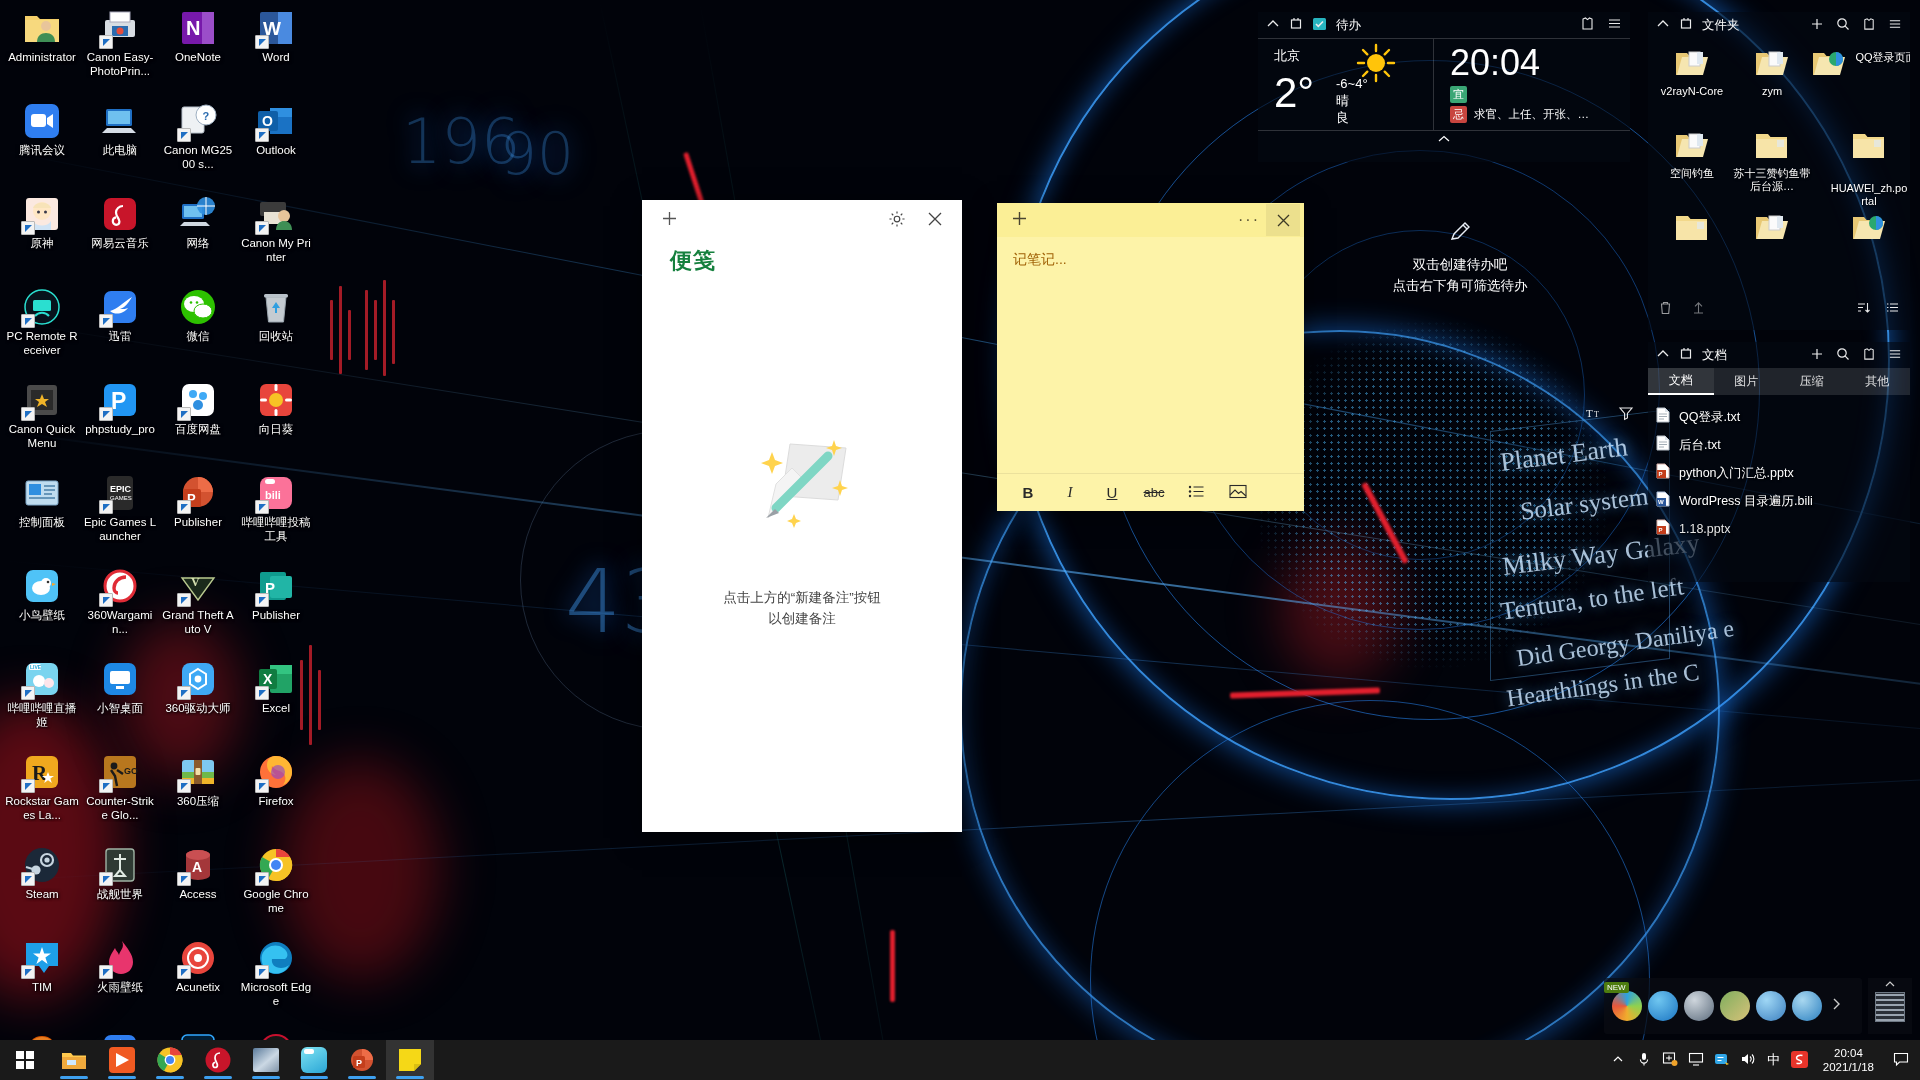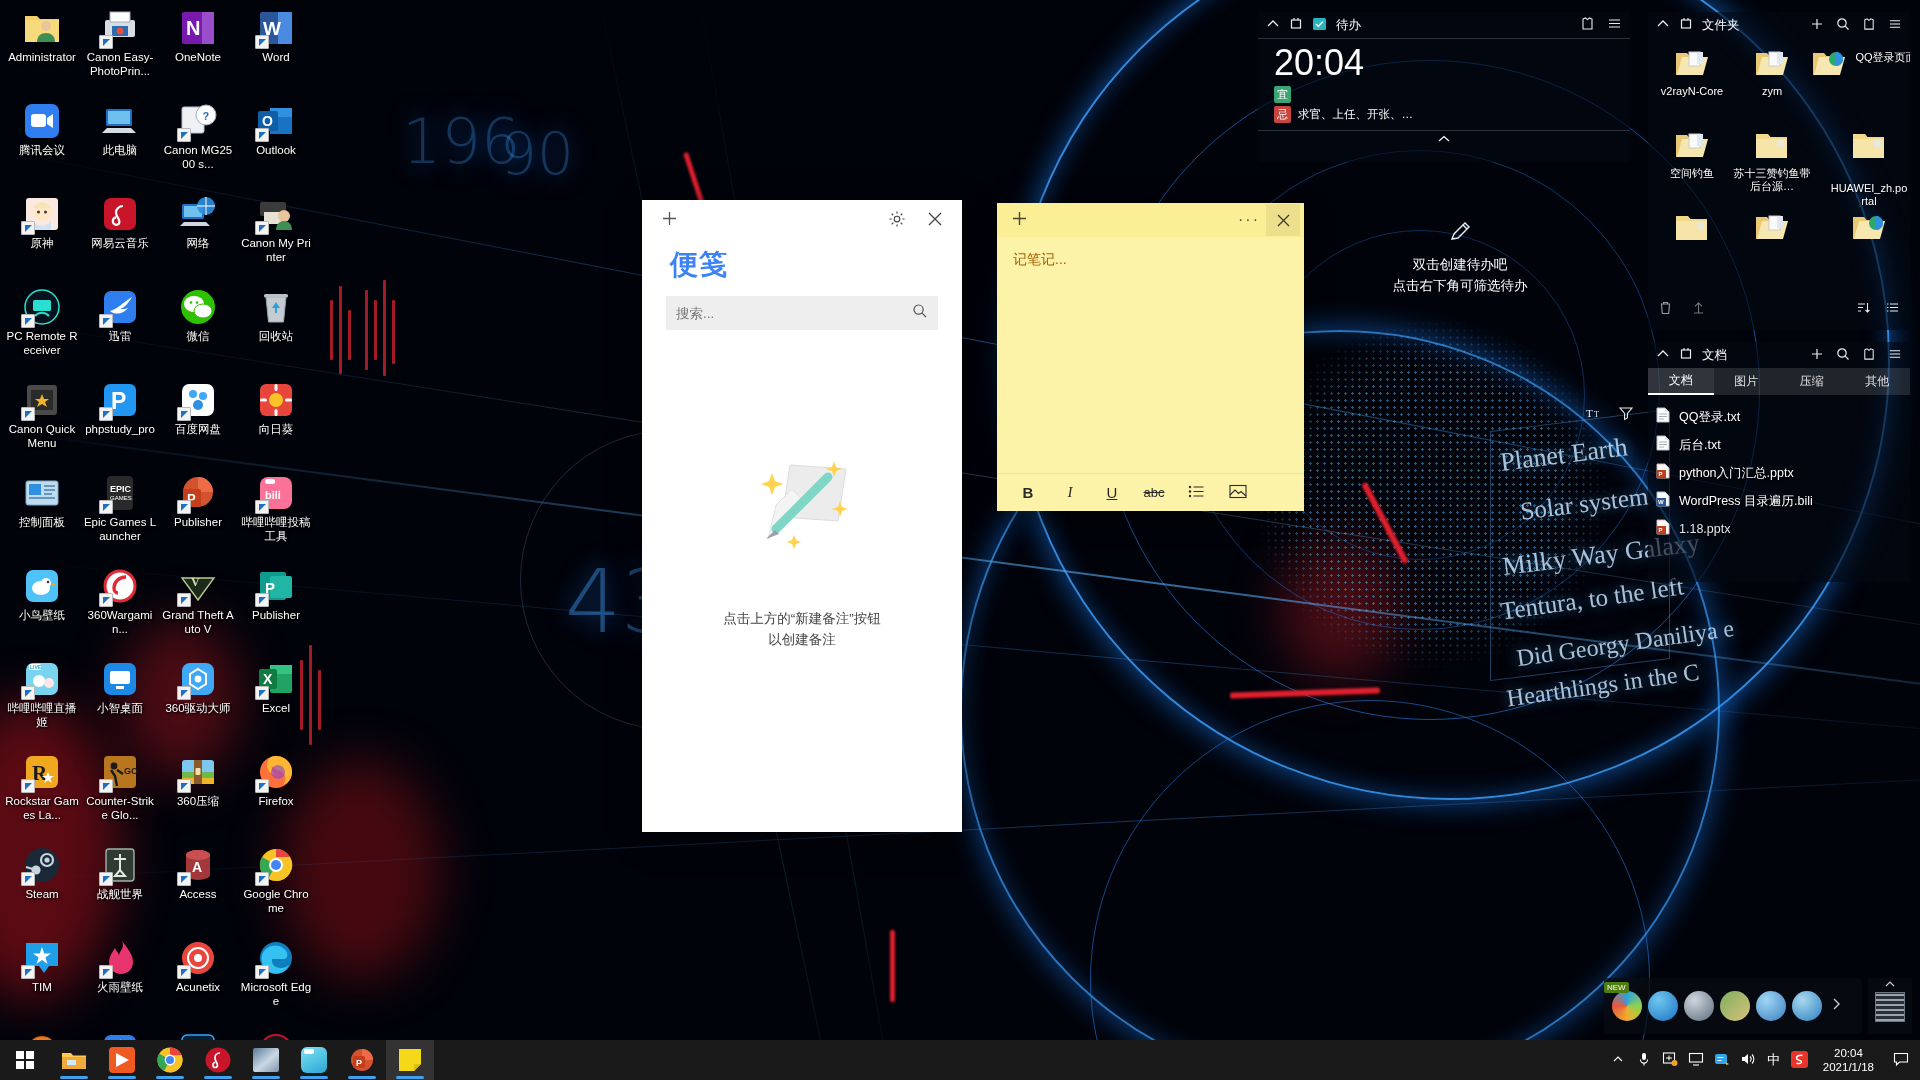--- a/index.html
+++ b/index.html
@@ -73,21 +73,21 @@
   .w-head .sp { margin-left:auto; display:flex; gap:12px; align-items:center; }
   .ic { display:inline-block; opacity:.92; cursor:pointer; }
 
   
   #notes-list {
     position:absolute; left:642px; top:200px; width:320px; height:632px;
     background:#fff; z-index:30; box-shadow:0 6px 26px rgba(0,0,0,.55);
     display:flex; flex-direction:column;
   }
   #notes-list .nl-top { height:42px; position:relative; }
-  #notes-list .nl-title { font-size:28px; font-weight:bold; color:#3b82f6;
+  #notes-list .nl-title { font-size:22px; font-weight:bold; color:#15803d;
         padding:4px 0 12px 28px; letter-spacing:1px;}
   .nl-search {
     margin:0 24px; height:34px; background:#eeeeee; display:flex;
     align-items:center; padding:0 10px; cursor:text;
   }
   .nl-search input {
     border:0; background:transparent; outline:none; flex:1;
     font-size:13.5px; color:#333; font-family:inherit;
   }
   .nl-empty { flex:1; display:flex; flex-direction:column; align-items:center;
@@ -631,20 +631,37 @@
       </span>
       <span class="ic">
         <svg width="15" height="15" viewBox="0 0 15 15">
             <path d="M2 4h11M2 7.5h11M2 11h11" stroke="#fff" stroke-width="1.2"></path>
           </svg>
       </span>
     </span>
   </div>
 
   <div style="display:flex;height:92px;border-top:1px solid rgba(255,255,255,.18);">
+    <div style="width:176px;position:relative;border-right:1px solid rgba(255,255,255,.18);">
+      <div style="position:absolute;left:16px;top:8px;font-size:13px;">北京</div>
+      <div style="position:absolute;left:96px;top:2px;">
+        <svg width="44" height="44" viewBox="0 0 44 44">
+          <circle cx="22" cy="22" r="9" fill="#ffc40a"></circle>
+          <g stroke="#ffc40a" stroke-width="2.4" stroke-linecap="round">
+            <path d="M22 4v6M22 34v6M4 22h6M34 22h6M9 9l4.3 4.3M30.7 30.7L35 35M35 9l-4.3 4.3M13.3 30.7L9 35"></path>
+          </g>
+        </svg>
+      </div>
+      <div style="position:absolute;left:16px;top:32px;font-size:42px;font-weight:300;line-height:44px;">2°</div>
+      <div style="position:absolute;left:78px;top:36px;font-size:13px;line-height:17px;">
+        <div>-6~4°</div>
+        <div>晴</div>
+        <div>良</div>
+      </div>
+    </div>
     <div style="flex:1;position:relative;padding-left:16px;">
       <div style="font-size:36px;font-weight:300;line-height:42px;padding-top:3px;">20:04</div>
       <div style="display:flex;align-items:center;gap:7px;margin-top:2px;">
         <span style="background:#3aa675;color:#fff;font-size:11px;padding:1px 3px;border-radius:2px;">宜</span>
         <span style="font-size:11.5px"></span>
       </div>
       <div style="display:flex;align-items:center;gap:7px;margin-top:3px;">
         <span style="background:#c8453f;color:#fff;font-size:11px;padding:1px 3px;border-radius:2px;">忌</span>
         <span style="font-size:11.5px">求官、上任、开张、…</span>
       </div>
@@ -912,29 +929,20 @@
         </g>
       </svg>
     </span>
     <span style="position:absolute;right:18px;top:10px;cursor:pointer;">
       <svg width="18" height="18" viewBox="0 0 18 18">
           <path d="M3 3 L15 15 M15 3 L3 15" stroke="#444" stroke-width="1.3"></path>
         </svg>
     </span>
   </div>
   <div class="nl-title">便笺</div>
-  <div class="nl-search">
-    <input type="text" placeholder="搜索..." style="">
-    <span>
-      <svg width="16" height="16" viewBox="0 0 16 16">
-          <circle cx="6.6" cy="6.6" r="4.6" stroke="#555" stroke-width="1.2" fill="none"></circle>
-          <path d="M10.1 10.1 L14 14" stroke="#555" stroke-width="1.2"></path>
-        </svg>
-    </span>
-  </div>
   <div class="nl-empty">
     <div style="margin-bottom:26px;">
       <svg width="120" height="110" viewBox="0 0 120 110">
         <polygon points="48,22 104,26 96,78 40,74" fill="#ececec" stroke="#dcdcdc"></polygon>
         <polygon points="26,96 34,62 50,46 64,60 48,76" fill="#f4f4f4" stroke="#e0e0e0"></polygon>
         <path d="M34 86 L86 34" stroke="#7fd6c4" stroke-width="9" stroke-linecap="round"></path>
         <path d="M24 96 L33 87 L37 91 Z" fill="#9aa0a6"></path>
         <g fill="#ffd34d">
           <polygon points="30,30 33,38 41,41 33,44 30,52 27,44 19,41 27,38"></polygon>
           <polygon points="92,18 94,24 100,26 94,28 92,34 90,28 84,26 90,24"></polygon>

